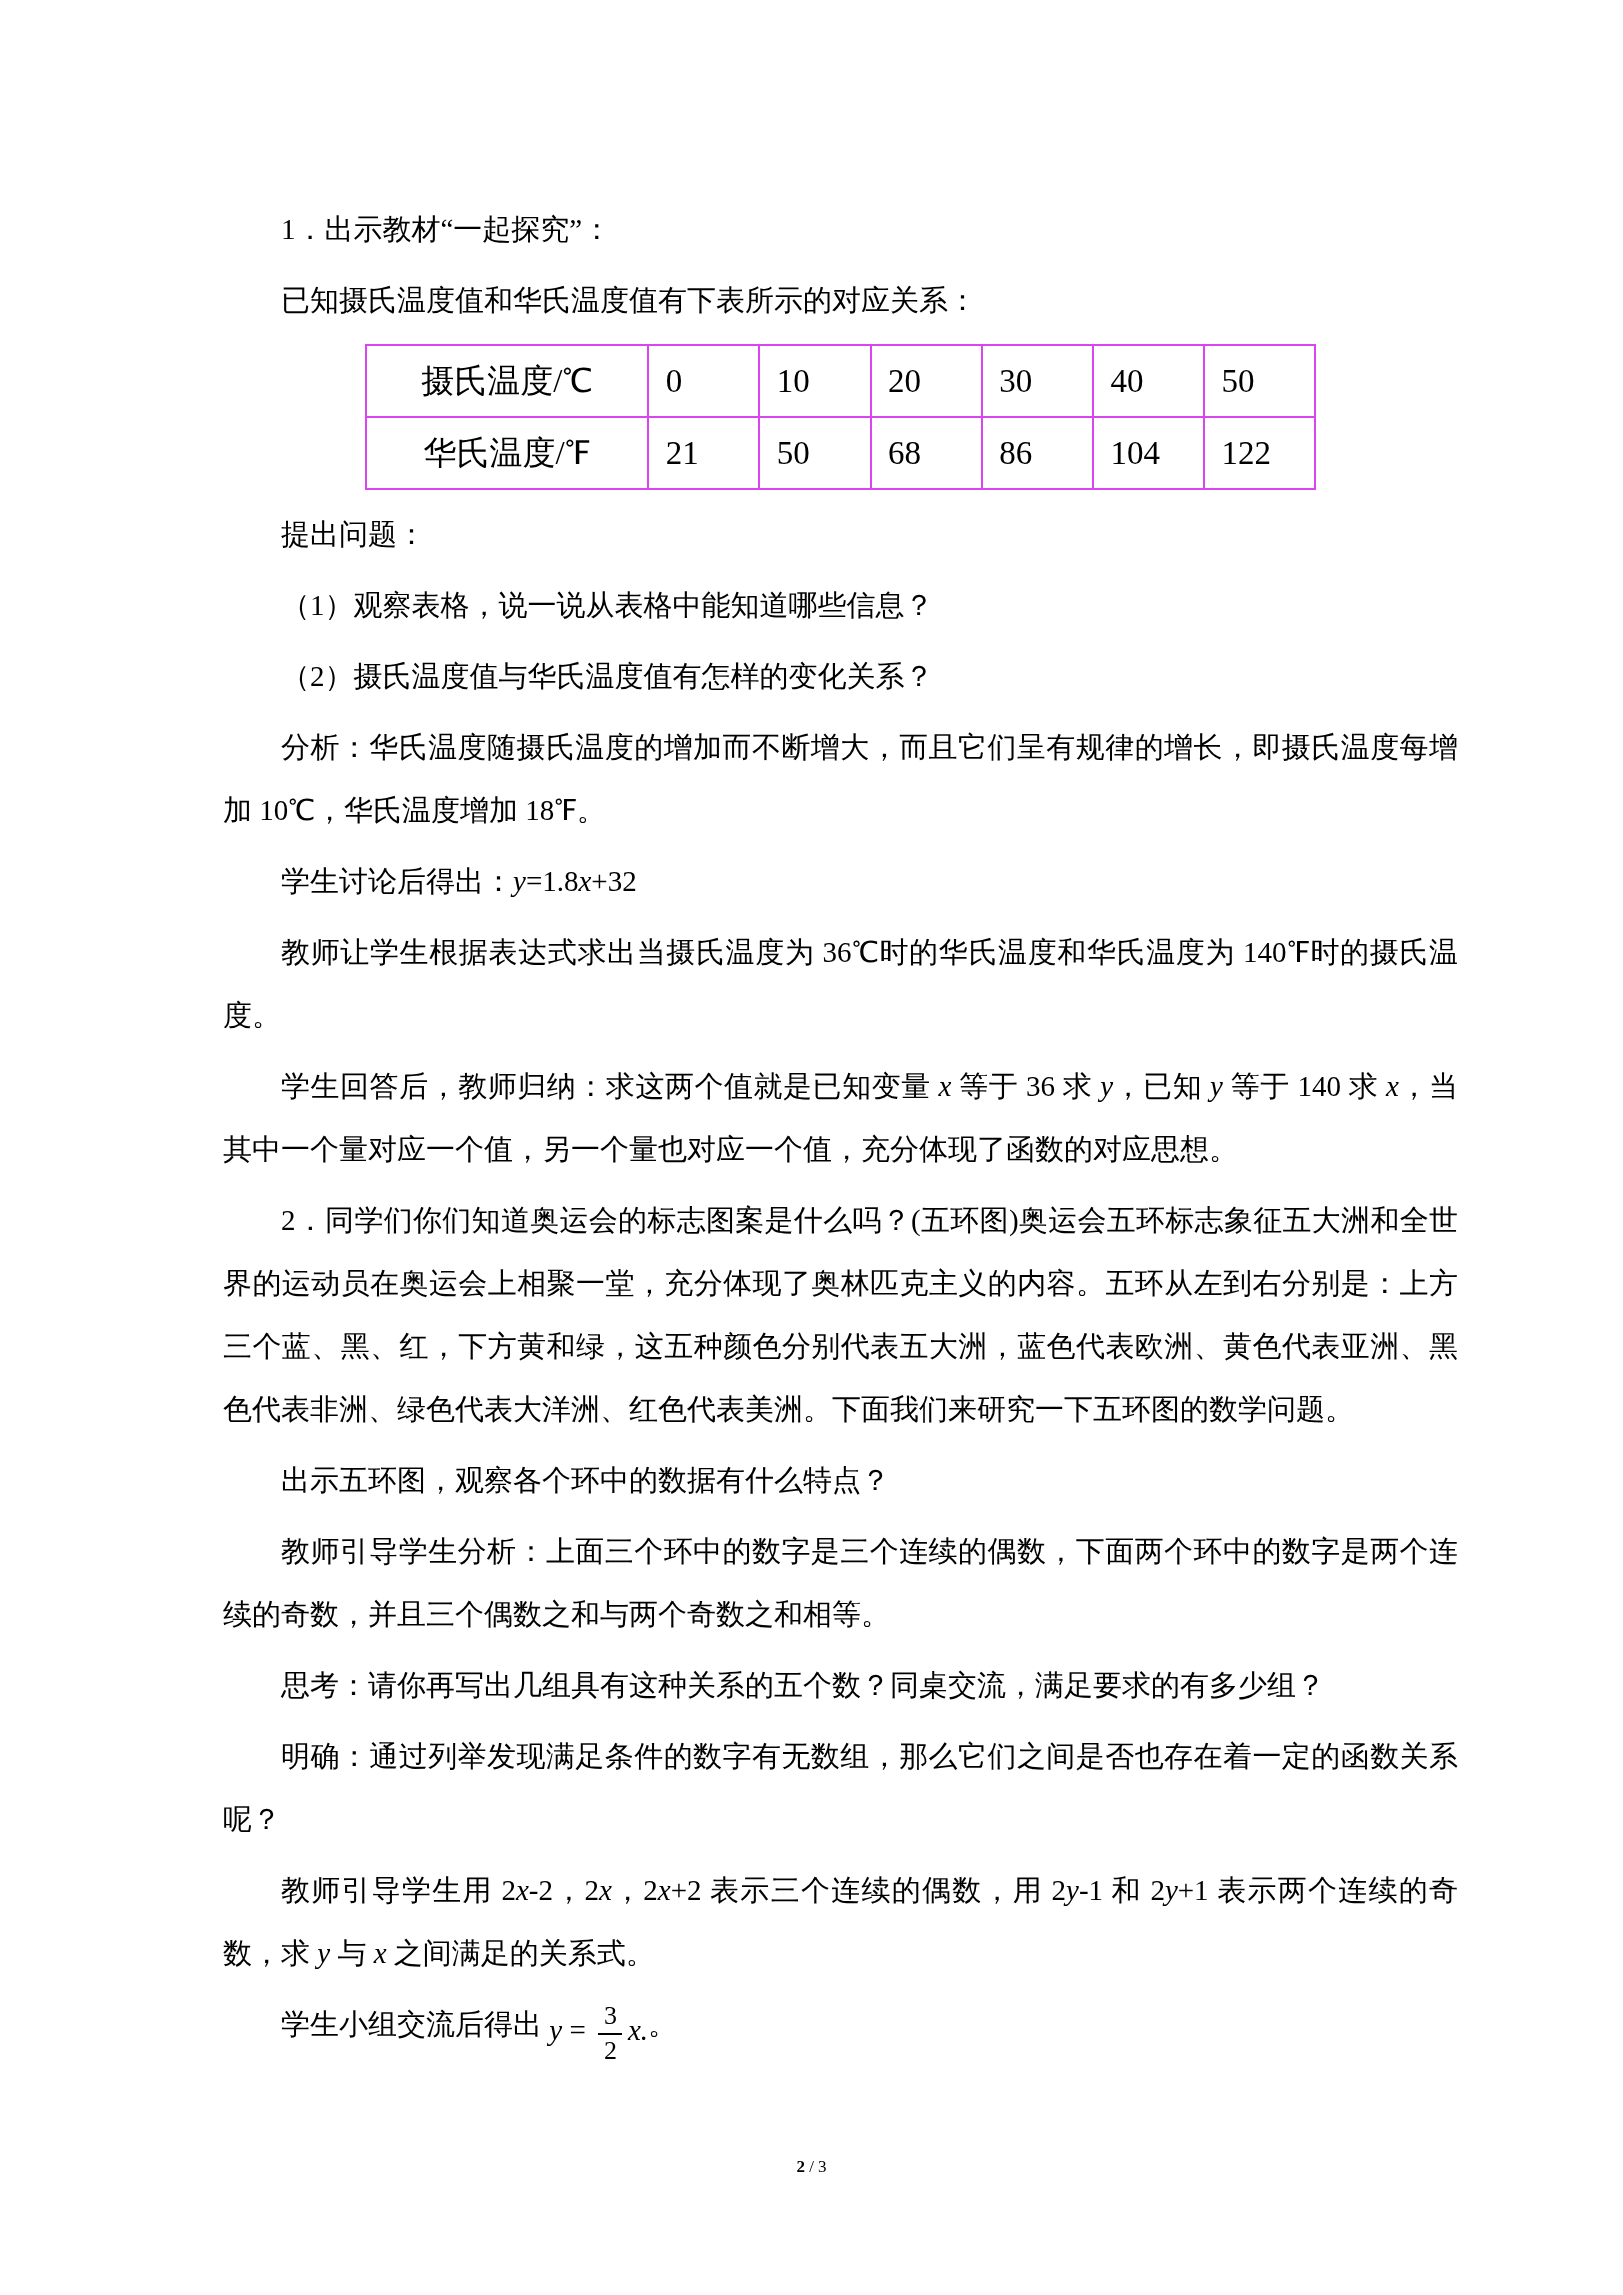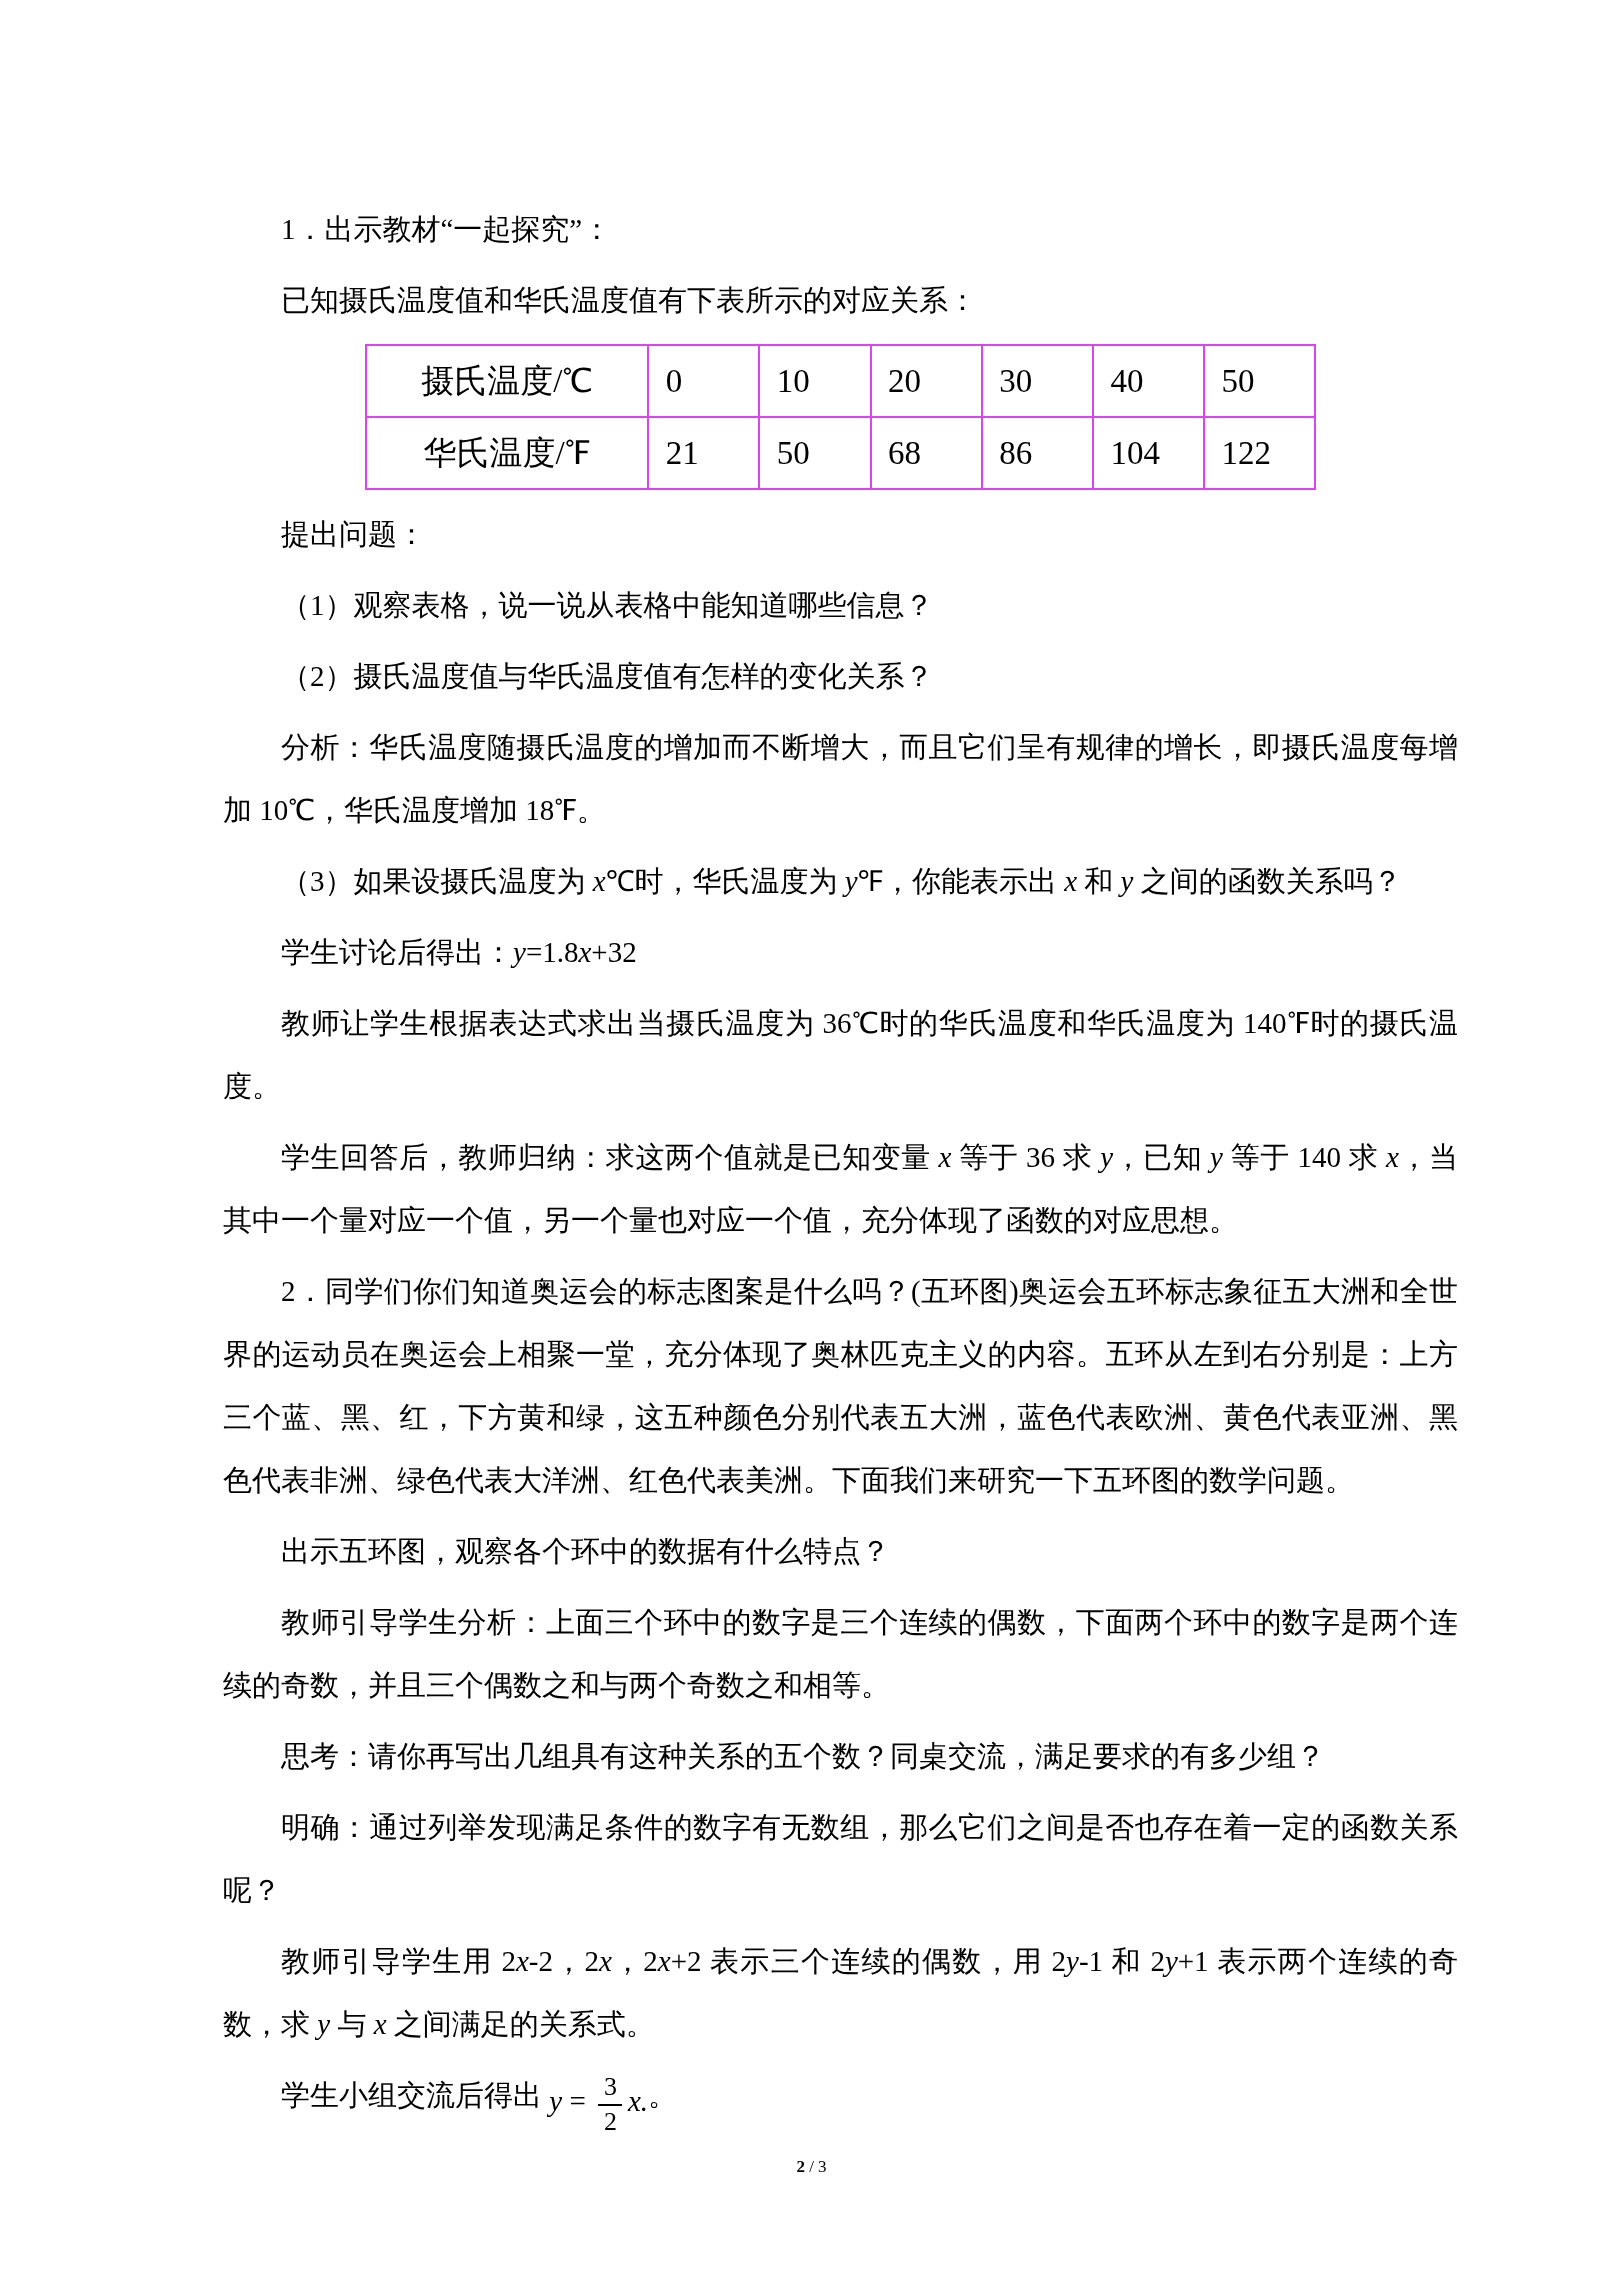--- a/index.html
+++ b/index.html
@@ -119,21 +119,20 @@
         <td class="vcell">104</td>
         <td class="vcell">122</td>
       </tr>
     </tbody>
       </table>
 
     <p><span>提出问题：</span></p>
     <p><span>（1）观察表格，说一说从表格中能知道哪些信息？</span></p>
     <p><span>（2）摄氏温度值与华氏温度值有怎样的变化关系？</span></p>
     <p><span>分析：华氏温度随摄氏温度的增加而不断增大，而且它们呈有规律的增长，即摄氏温度每增加 10℃，华氏温度增加 18℉。</span></p>
-    <p><span>（3）如果设摄氏温度为 </span><span class="it">x</span><span>℃时，华氏温度为 </span><span class="it">y</span><span>℉，你能表示出 </span><span class="it">x</span><span> 和 </span><span class="it">y</span><span> 之间的函数关系吗？</span></p>
     <p><span>学生讨论后得出：</span><span class="it">y</span><span>=1.8</span><span class="it">x</span><span>+32</span></p>
     <p><span>教师让学生根据表达式求出当摄氏温度为 36℃时的华氏温度和华氏温度为 140℉时的摄氏温度。</span></p>
     <p><span>学生回答后，教师归纳：求这两个值就是已知变量 </span><span class="it">x</span><span> 等于 36 求 </span><span class="it">y</span><span>，已知 </span><span class="it">y</span><span> 等于 140 求 </span><span class="it">x</span><span>，当其中一个量对应一个值，另一个量也对应一个值，充分体现了函数的对应思想。</span></p>
     <p><span>2．同学们你们知道奥运会的标志图案是什么吗？(五环图)奥运会五环标志象征五大洲和全世界的运动员在奥运会上相聚一堂，充分体现了奥林匹克主义的内容。五环从左到右分别是：上方三个蓝、黑、红，下方黄和绿，这五种颜色分别代表五大洲，蓝色代表欧洲、黄色代表亚洲、黑色代表非洲、绿色代表大洋洲、红色代表美洲。下面我们来研究一下五环图的数学问题。</span></p>
     <p><span>出示五环图，观察各个环中的数据有什么特点？</span></p>
     <p><span>教师引导学生分析：上面三个环中的数字是三个连续的偶数，下面两个环中的数字是两个连续的奇数，并且三个偶数之和与两个奇数之和相等。</span></p>
     <p><span>思考：请你再写出几组具有这种关系的五个数？同桌交流，满足要求的有多少组？</span></p>
     <p><span>明确：通过列举发现满足条件的数字有无数组，那么它们之间是否也存在着一定的函数关系呢？</span></p>
     <p><span>教师引导学生用 2</span><span class="it">x</span><span>-2，2</span><span class="it">x</span><span>，2</span><span class="it">x</span><span>+2 表示三个连续的偶数，用 2</span><span class="it">y</span><span>-1 和 2</span><span class="it">y</span><span>+1 表示两个连续的奇数，求 </span><span class="it">y</span><span> 与 </span><span class="it">x</span><span> 之间满足的关系式。</span></p>
 

